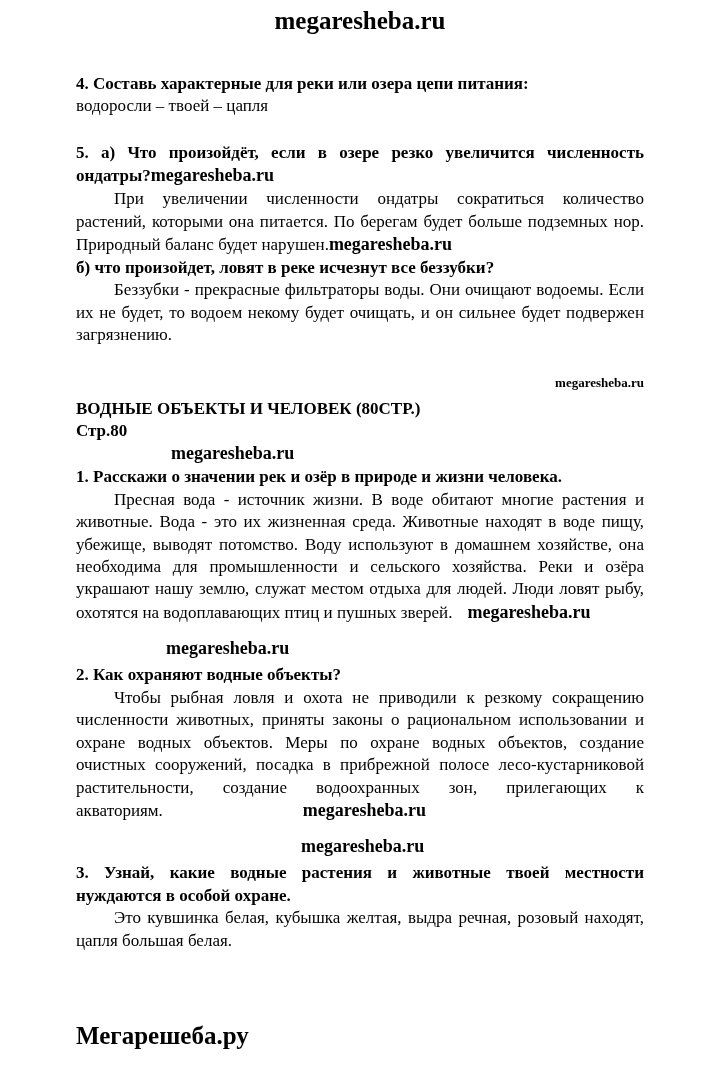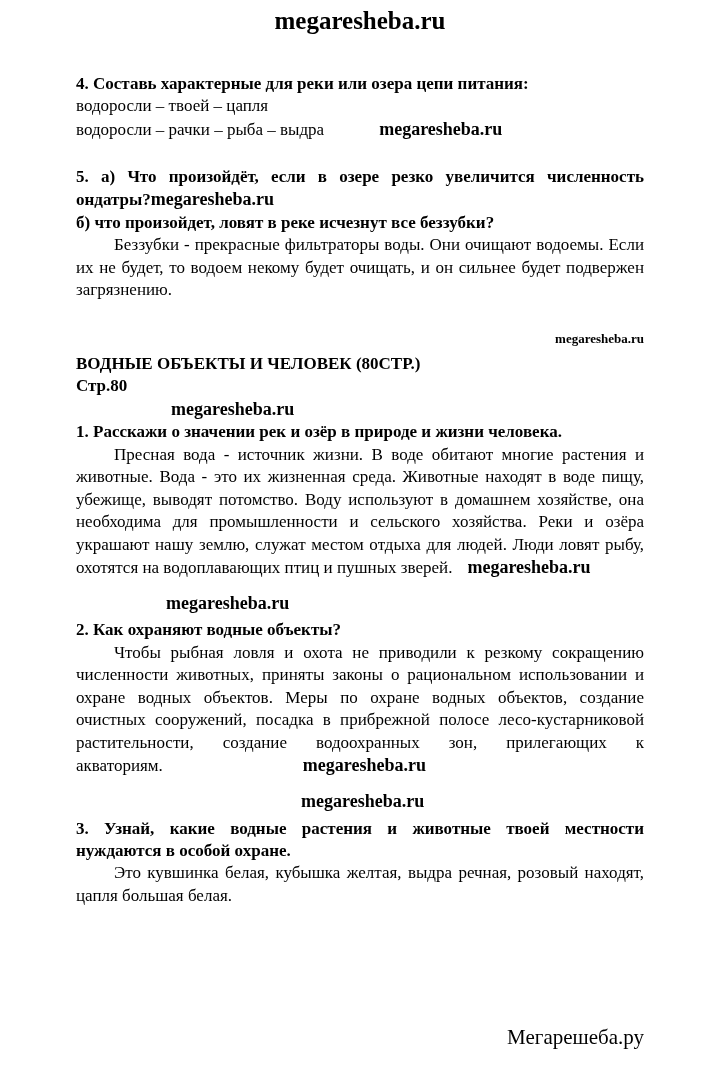--- a/index.html
+++ b/index.html
@@ -34,41 +34,41 @@
   .ml15  { margin-left: 15px; }
   .ml55  { margin-left: 55px; }
   .ml90  { margin-left: 90px; }
   .ml95  { margin-left: 95px; }
   .ml140 { margin-left: 140px; }
   .ml225 { margin-left: 225px; }
   .gap-top { margin-top: 12px; }
   .gap-top-sm { margin-top: 4px; }
   .footer {
     margin-top: auto;
-    text-align: right;
-    font-weight: 400;
-    font-size: 21px;
+    text-align: left;
+    font-weight: 700;
+    font-size: 25px;
     padding-bottom: 4px;
   }
 </style>
 </head>
 <body>
 
 <div class="page">
 
   <div class="site-header">megaresheba.ru</div>
 
   <section class="sec">
     <div class="bold">4. Составь характерные для реки или озера цепи питания:</div>
     <div>водоросли – твоей – цапля</div>
-    <div><span>водоросли – рачки – рыба – выдра</span><span class="wm wm-lg ml55">megaresheba.ru</span></div>
   </section>
 
   <section class="sec">
     <div class="bold justify"><span>5. а) Что произойдёт, если в озере резко увеличится численность ондатры?</span><span class="wm wm-lg">megaresheba.ru</span></div>
+    <p class="para"><span>При увеличении численности ондатры сократиться количество растений, которыми она питается. По берегам будет больше подземных нор. Природный баланс будет нарушен.</span><span class="wm wm-lg">megaresheba.ru</span></p>
     <div class="bold">б) что произойдет, ловят в реке исчезнут все беззубки?</div>
     <p class="para">Беззубки - прекрасные фильтраторы воды. Они очищают водоемы. Если их не будет, то водоем некому будет очищать, и он сильнее будет подвержен загрязнению.</p>
   </section>
 
   <div class="wm wm-md wm-right">megaresheba.ru</div>
 
   <section>
     <div class="bold">ВОДНЫЕ ОБЪЕКТЫ И ЧЕЛОВЕК (80СТР.)</div>
     <div class="bold">Стр.80</div>
     <div class="wm wm-lg ml95">megaresheba.ru</div>

